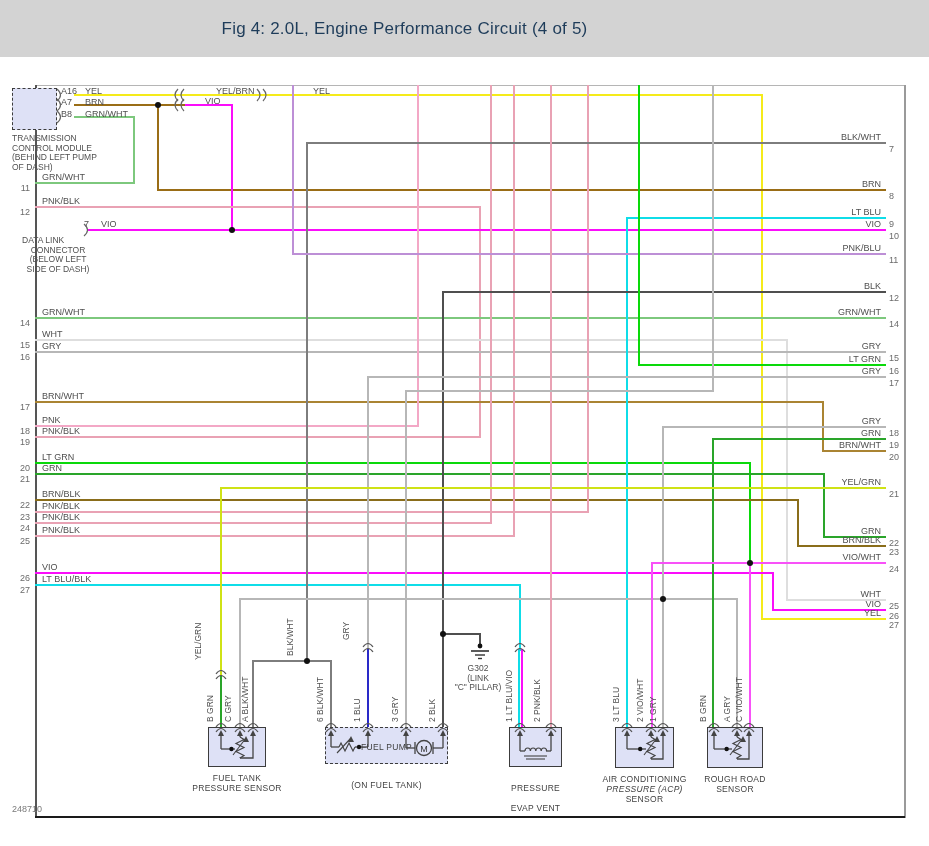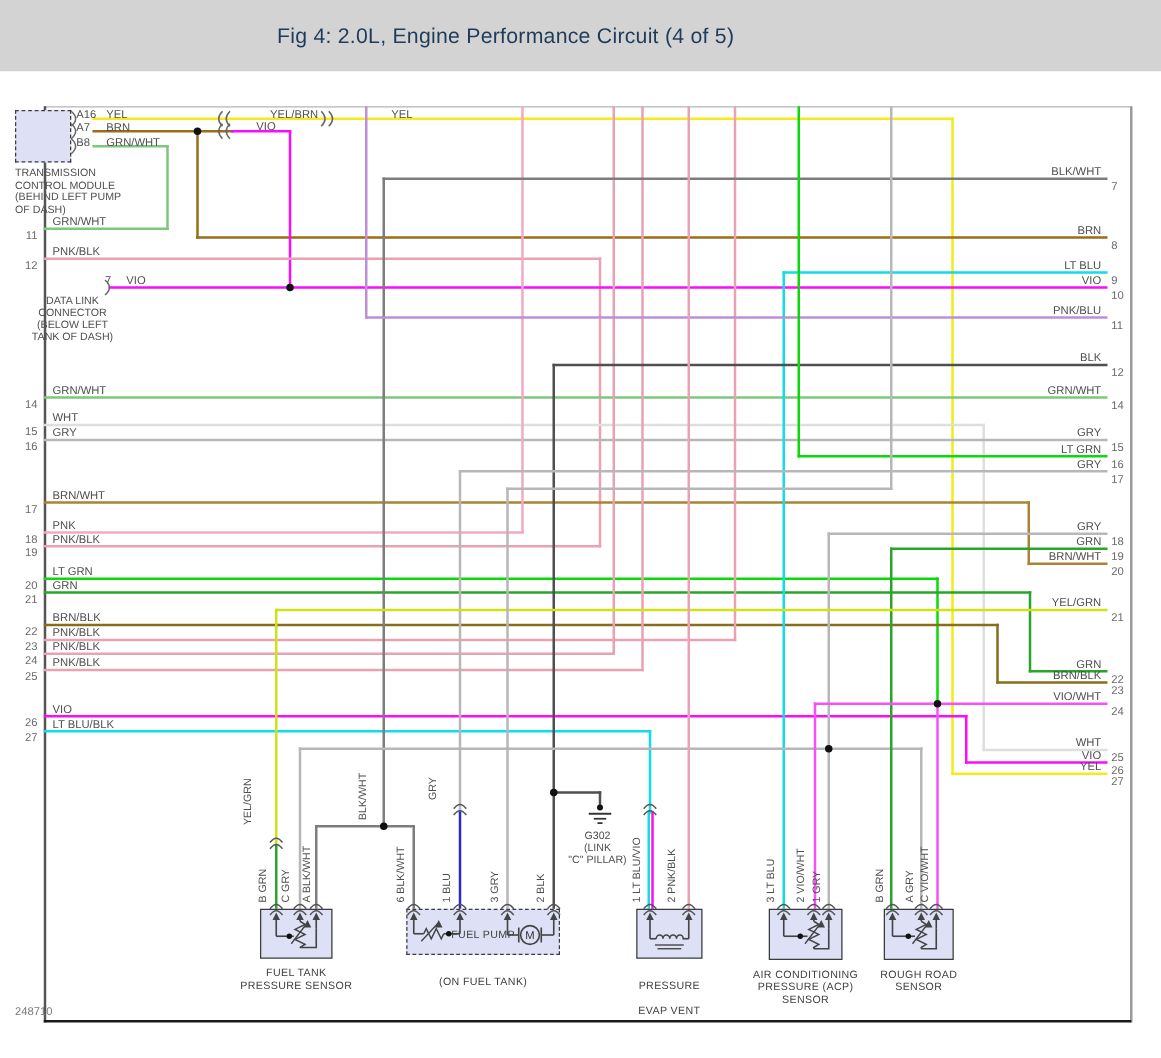--- a/index.html
+++ b/index.html
@@ -220,24 +220,24 @@
       <div class="vlbl" style="left: 636px; top: 722px;">2 VIO/WHT</div>
       <div class="vlbl" style="left: 649px; top: 722px;">1 GRY</div>
       <div class="vlbl" style="left: 699px; top: 722px;">B GRN</div>
       <div class="vlbl" style="left: 723px; top: 722px;">A GRY</div>
       <div class="vlbl" style="left: 735px; top: 722px;">C VIO/WHT</div>
       <div class="cbox" style="left: 12px; top: 88px; width: 45px; height: 42px; border-style: dashed; border-width: 1.4px;"></div>
       <div class="blocktext" style="left: 12px; top: 134px;">TRANSMISSION</div>
       <div class="blocktext" style="left: 12px; top: 143.5px;">CONTROL MODULE</div>
       <div class="blocktext" style="left: 12px; top: 153px;">(BEHIND LEFT PUMP</div>
       <div class="blocktext" style="left: 12px; top: 162.5px;">OF DASH)</div>
-      <div class="blocktext" style="left: 22px; top: 236px; width: 72px; text-align: center;">DATA LINK</div>
+      <div class="blocktext" style="left: 22px; top: 236px; width: 72px; text-align: left;">DATA LINK</div>
       <div class="blocktext" style="left: 22px; top: 245.5px; width: 72px; text-align: center;">CONNECTOR</div>
       <div class="blocktext" style="left: 22px; top: 255px; width: 72px; text-align: center;">(BELOW LEFT</div>
-      <div class="blocktext" style="left: 22px; top: 264.5px; width: 72px; text-align: center;">TANK OF DASH)</div>
+      <div class="blocktext" style="left: 22px; top: 264.5px; width: 72px; text-align: center;">SIDE OF DASH)</div>
       <svg width="9" height="14" style="left: 55px; top: 88px;">
         <path d="M2,1 Q9,7 2,13" stroke="#666" fill="none" stroke-width="1.2"></path>
       </svg>
       <svg width="9" height="14" style="left: 55px; top: 98px;">
         <path d="M2,1 Q9,7 2,13" stroke="#666" fill="none" stroke-width="1.2"></path>
       </svg>
       <svg width="9" height="14" style="left: 55px; top: 110px;">
         <path d="M2,1 Q9,7 2,13" stroke="#666" fill="none" stroke-width="1.2"></path>
       </svg>
       <svg width="9" height="14" style="left: 82px; top: 223px;">
@@ -391,21 +391,21 @@
       </svg>
       <svg width="14" height="13" style="left: 644px; top: 720px;">
         <path d="M2,7 Q7,0 12,7" stroke="#555" fill="none" stroke-width="1.2"></path>
         <path d="M2,12 Q7,5 12,12" stroke="#555" fill="none" stroke-width="1.2"></path>
       </svg>
       <svg width="14" height="13" style="left: 656px; top: 720px;">
         <path d="M2,7 Q7,0 12,7" stroke="#555" fill="none" stroke-width="1.2"></path>
         <path d="M2,12 Q7,5 12,12" stroke="#555" fill="none" stroke-width="1.2"></path>
       </svg>
       <div class="clabel" style="left: 574.5px; top: 774px; width: 140px;">AIR CONDITIONING</div>
-      <div class="clabel" style="left: 574.5px; top: 784px; width: 140px;">PRESSURE (ACP)</div>
+      <div class="clabel" style="left: 574.5px; top: 784px; width: 140px; font-style: italic;">PRESSURE (ACP)</div>
       <div class="clabel" style="left: 574.5px; top: 794px; width: 140px;">SENSOR</div>
       <div class="cbox" style="left: 707px; top: 727px; width: 56px; height: 41px;"></div>
       <svg width="56" height="41" style="left: 707px; top: 727px;">
         <polygon points="7,3 4,9 10,9" fill="#444"></polygon>
         <polygon points="30,3 27,9 33,9" fill="#444"></polygon>
         <polygon points="42,3 39,9 45,9" fill="#444"></polygon>
         <line x1="7" y1="6" x2="7" y2="22" stroke="#444" stroke-width="1.3"></line>
         <line x1="7" y1="22" x2="25" y2="22" stroke="#444" stroke-width="1.3"></line>
         <circle cx="19.65" cy="22" r="2.2" fill="#111"></circle>
         <line x1="30" y1="6" x2="30" y2="10" stroke="#444" stroke-width="1.3"></line>

